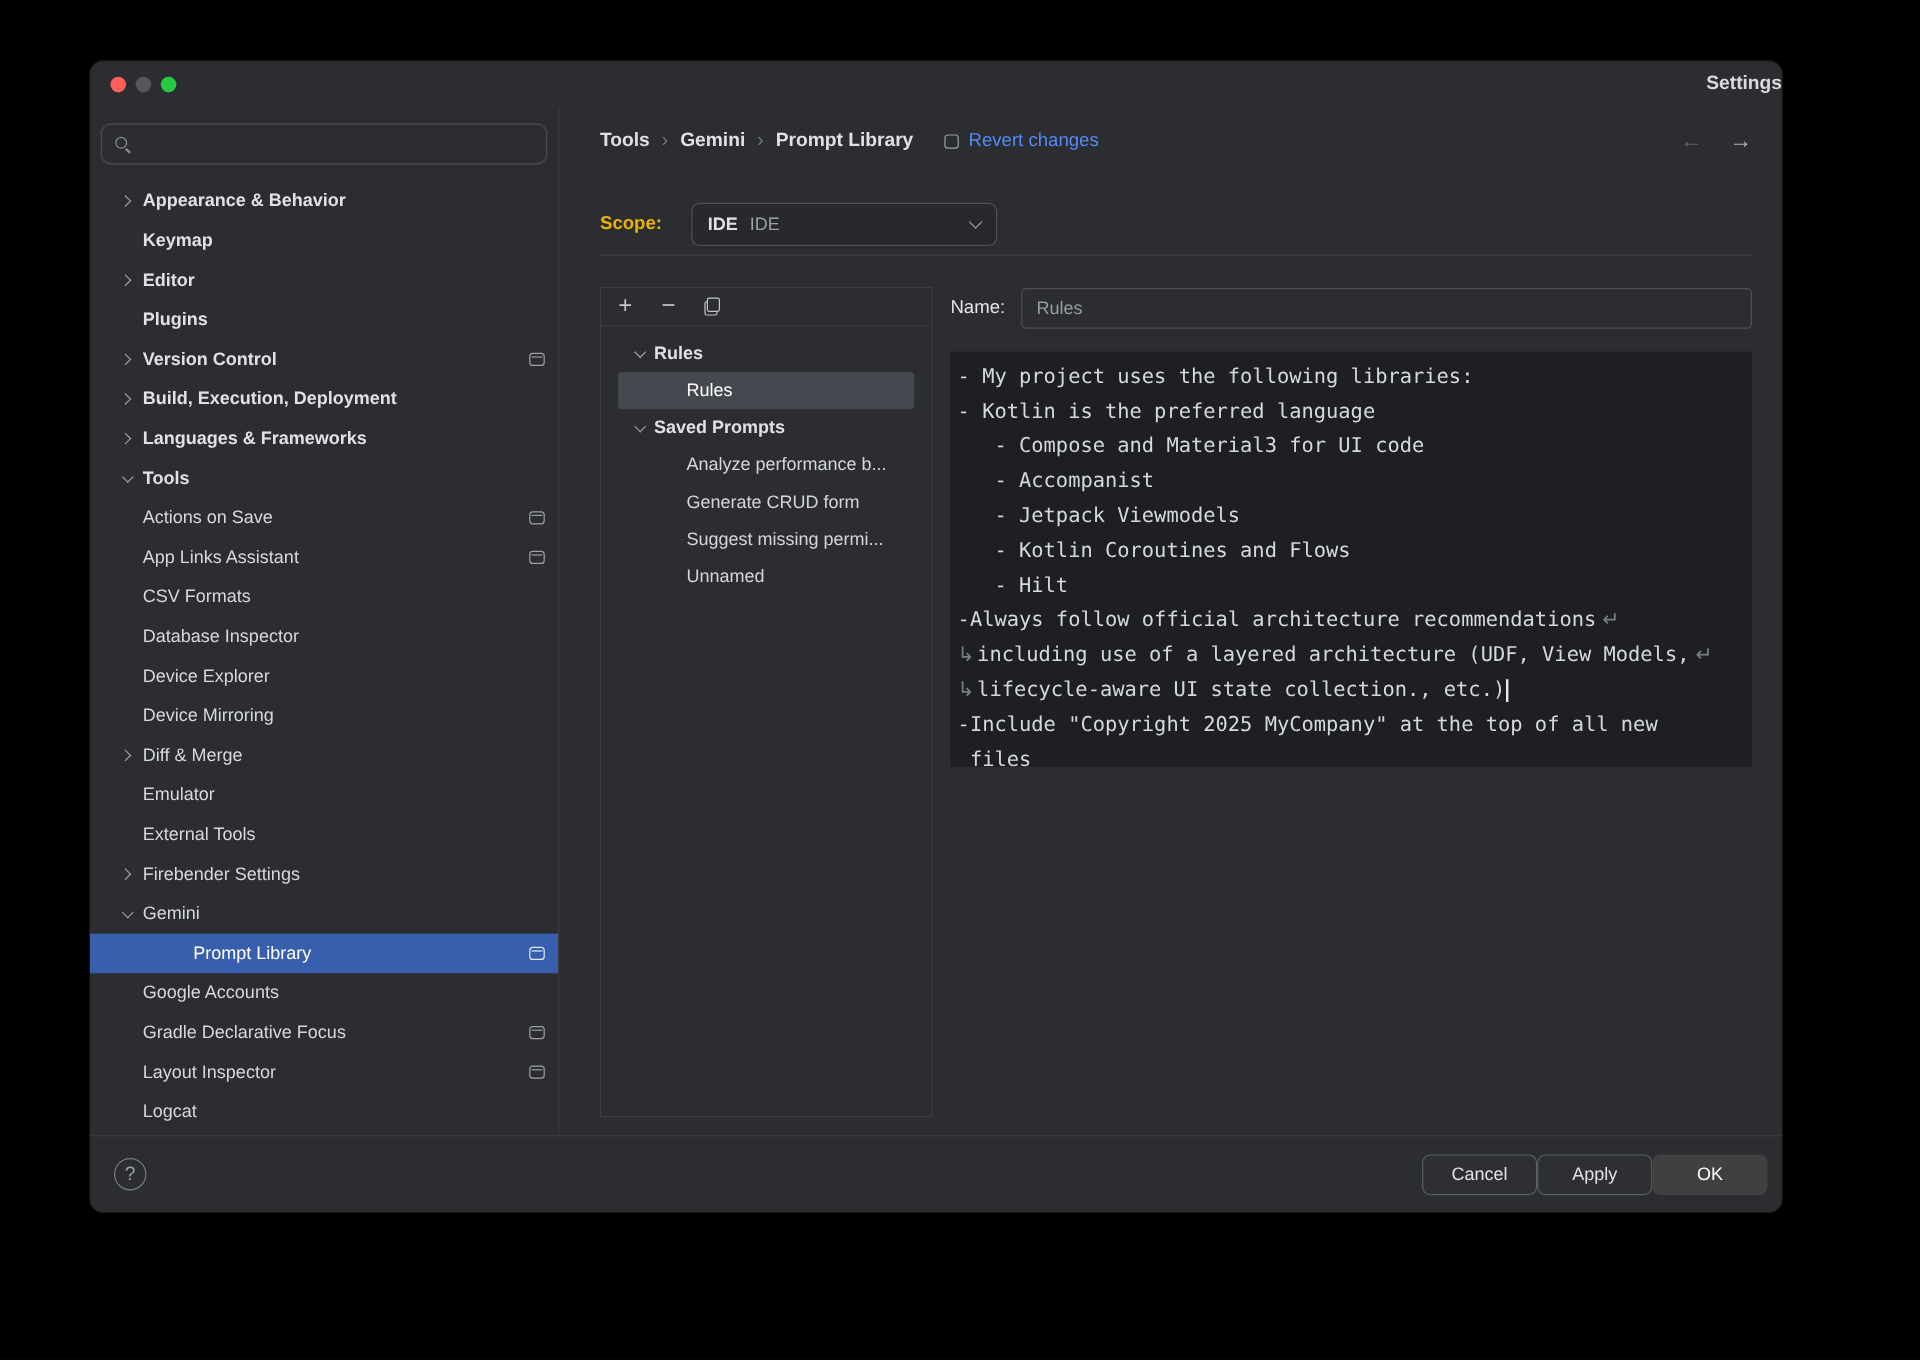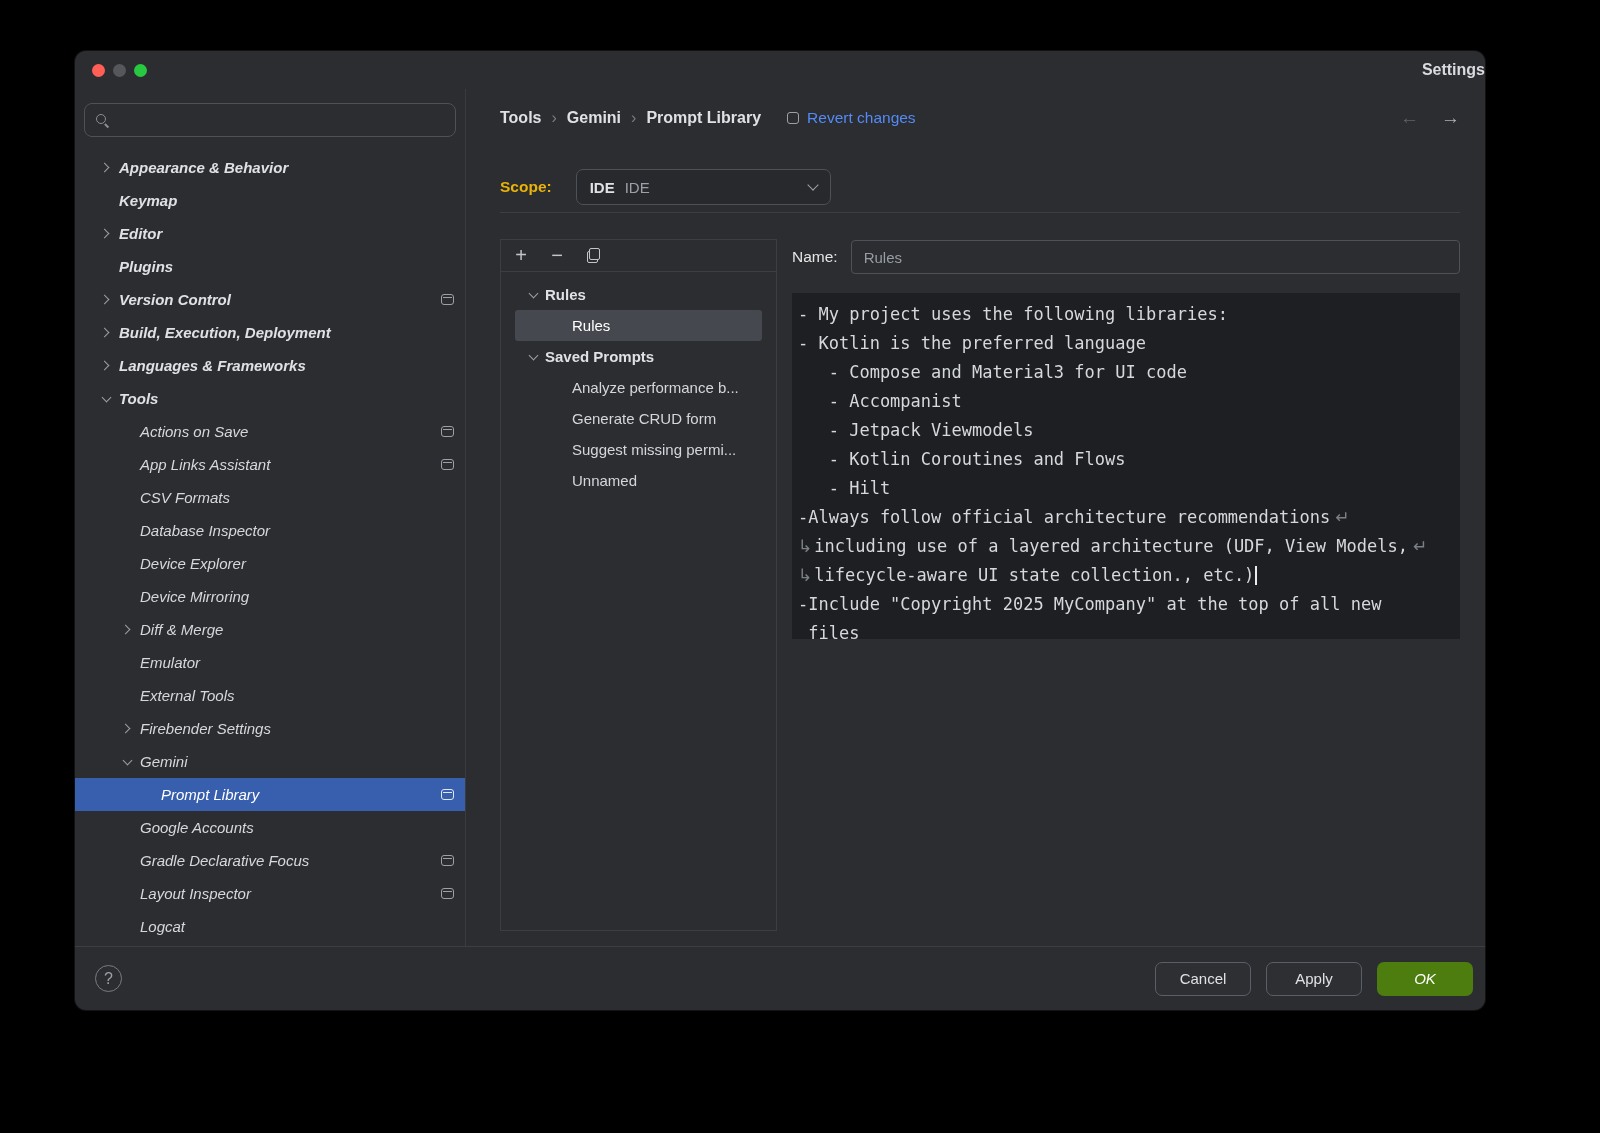--- a/index.html
+++ b/index.html
@@ -23,25 +23,25 @@
   
   .sidebar { width:391px; flex:0 0 auto; border-right:1px solid #393b40; display:flex; flex-direction:column; }
   .search-box { margin:14px 9px 0 9px; height:34px; border:1px solid #4e5157; border-radius:8px;
     display:flex; align-items:center; padding:0 10px; gap:7px; }
   .search-icon { width:15px; height:15px; position:relative; flex:0 0 auto; }
   .search-icon::before { content:""; position:absolute; left:1px; top:1px; width:8px; height:8px;
     border:1.5px solid #8a8d93; border-radius:50%; }
   .search-icon::after { content:""; position:absolute; left:10px; top:10px; width:5px; height:1.6px;
     background:#8a8d93; transform:rotate(45deg); transform-origin:left center; }
   .search-input { flex:1; background:transparent; border:none; outline:none; color:#dfe1e5; font-size:14px; font-family:inherit; }
-  .sb-list { margin-top:14px; flex:1; overflow:hidden;font-style:italic; }
+  .sb-list { margin-top:14px; flex:1; overflow:hidden; }
   .sb-item { height:33px; display:flex; align-items:center; padding-left:18px; padding-right:0;
     font-size:15px; color:#d6d8dd; cursor:default; }
   .sb-item.bold { font-weight:700; color:#dfe1e5; }
-  .sb-item.ind1 { padding-left:39px; }
+  .sb-item.ind1 { padding-left:18px; }
   .sb-item.ind2 { padding-left:60px; }
   .sb-item.sel { background:#375fad; color:#ffffff; }
   .gutter { width:26px; flex:0 0 auto; display:flex; align-items:center; justify-content:center; }
   .chev { display:inline-block; width:7px; height:7px;
     border-right:1.6px solid #9da0a8; border-bottom:1.6px solid #9da0a8; }
   .chev.r { transform:rotate(-45deg); margin-left:-3px; }
   .chev.d { transform:rotate(45deg); margin-top:-3px; }
   .sb-spacer { flex:1; }
   .screen-icon { width:13px; height:11px; border:1.3px solid #9da0a8; border-radius:3px; position:relative;
     margin-right:11px; flex:0 0 auto; }
@@ -97,25 +97,25 @@
   .ed-line { white-space:pre; height:29px; }
   .wrapm { color:#7b8087; font-family:"DejaVu Sans", sans-serif; }
   .wrapm.start::before { content:"↳"; padding-right:2px; }
   .wrapm.end::before { content:"↵"; padding-left:5px; }
   .caret { display:inline-block; width:2px; height:19px; background:#e8eaed; vertical-align:text-bottom; margin-left:1px; }
   
   .footer { flex:0 0 auto; height:64px; border-top:1px solid #3c3e44; display:flex; align-items:center;
     padding:0 12px 0 20px; }
   .help-btn { width:27px; height:27px; border:1.5px solid #787c82; border-radius:50%; color:#9da0a8;
     display:flex; align-items:center; justify-content:center; font-size:16px; cursor:pointer; }
-  .footer-btns { margin-left:auto; display:flex; gap:15px; }
+  .footer-btns { margin-left:auto; display:flex; }
   .btn { height:34px; min-width:96px; padding:0 18px; border-radius:7px; font-size:15px;
     display:flex; align-items:center; justify-content:center; cursor:pointer; font-family:inherit; }
   .btn.secondary { background:#2d2f33; border:1px solid #5a5e66; color:#dfe1e5; }
-  .btn.primary { background:#4d7c0f; border:none; color:#ffffff;font-style:italic; }
+  .btn.primary { background:#404040; border:none; color:#ffffff; }
 </style>
 </head>
 <body>
 
 <div class="window">
 
   <div class="titlebar">
     <div class="traffic">
       <span class="tl red"></span>
       <span class="tl yellow"></span>

